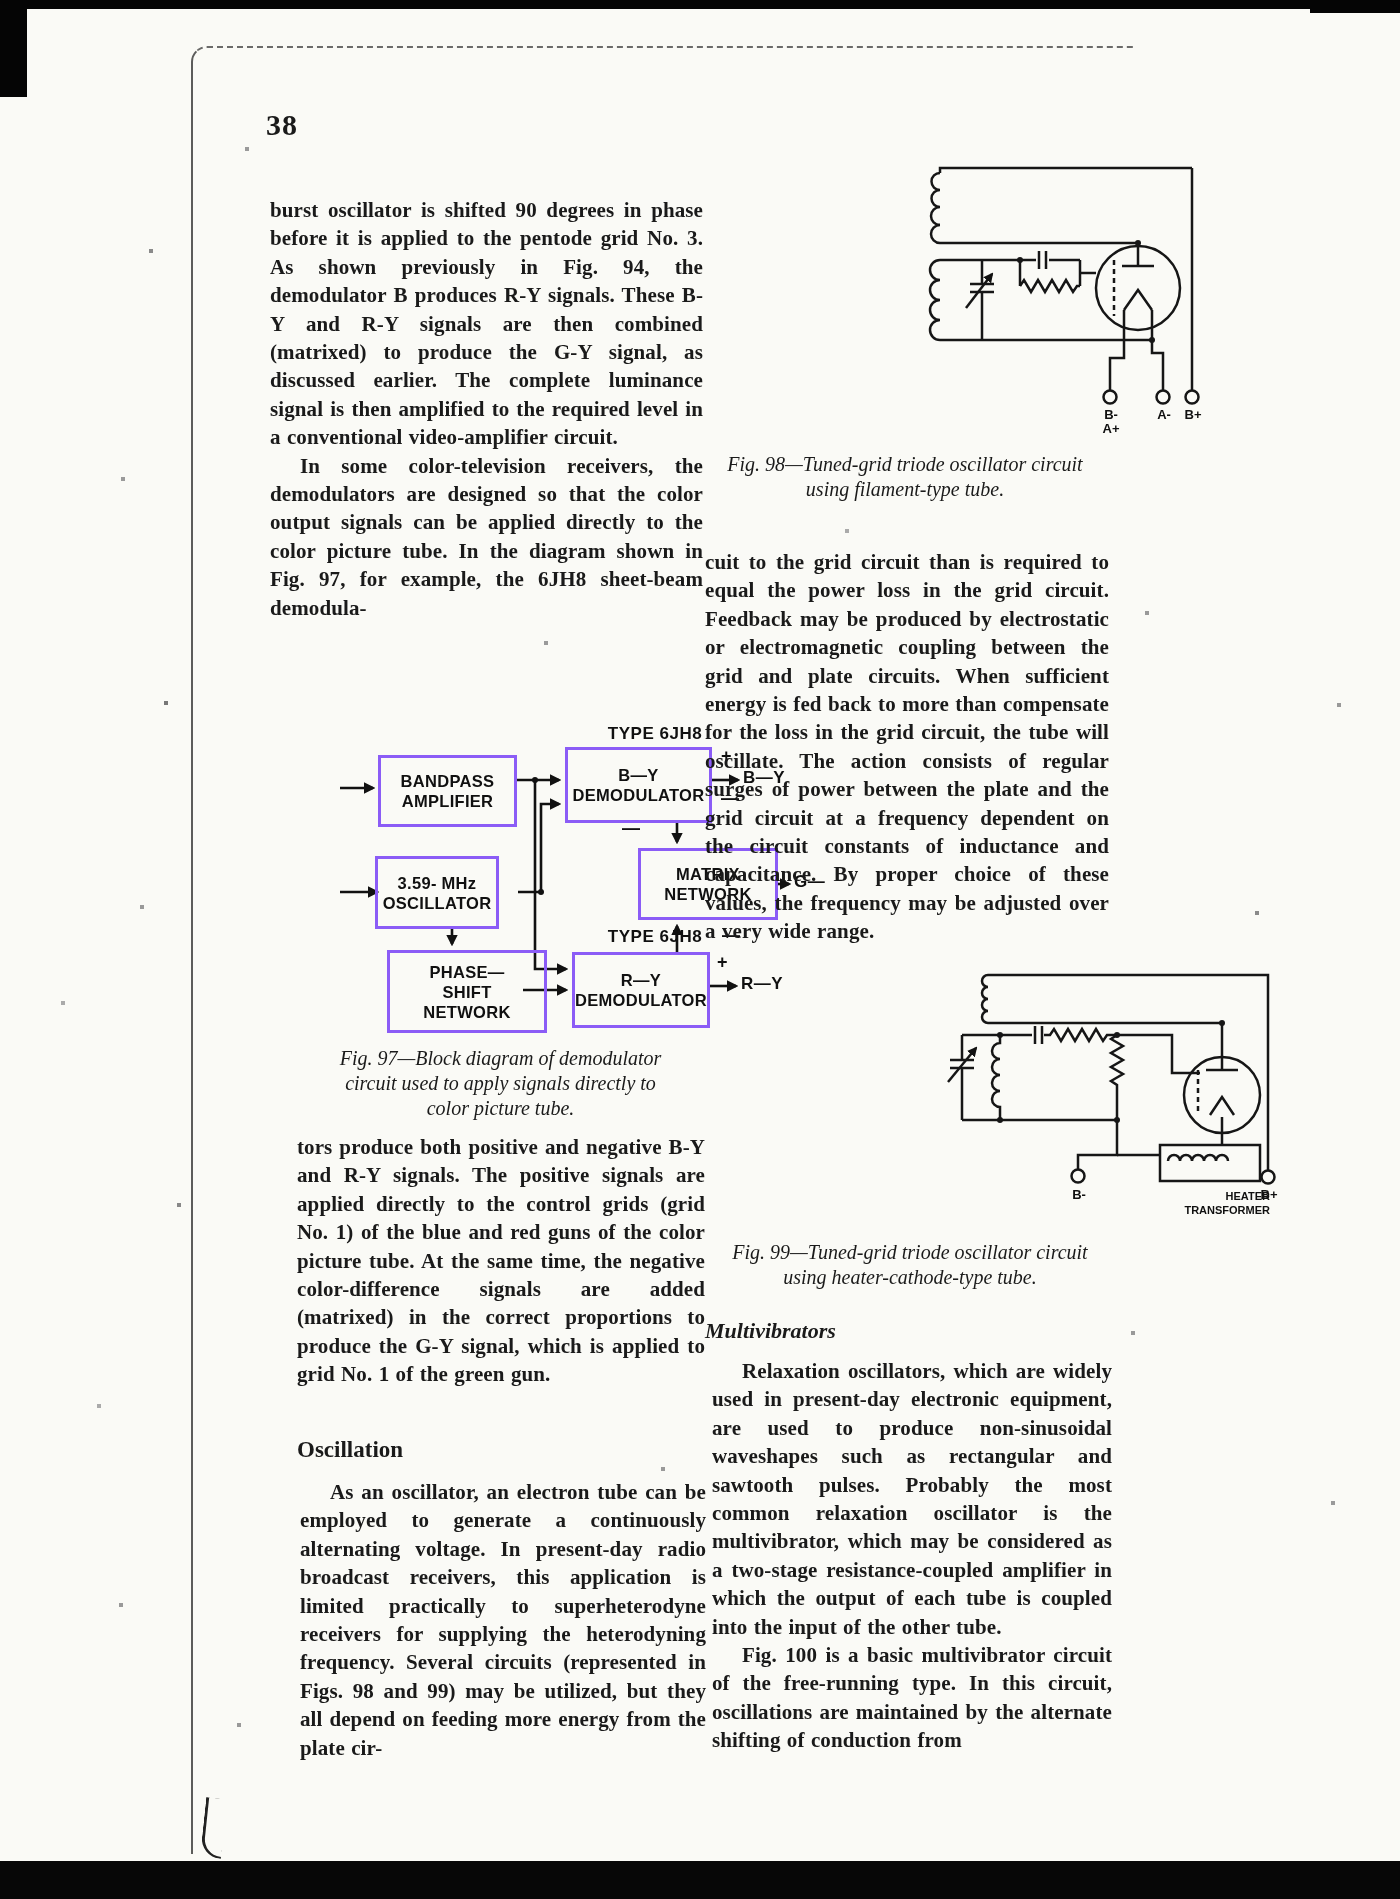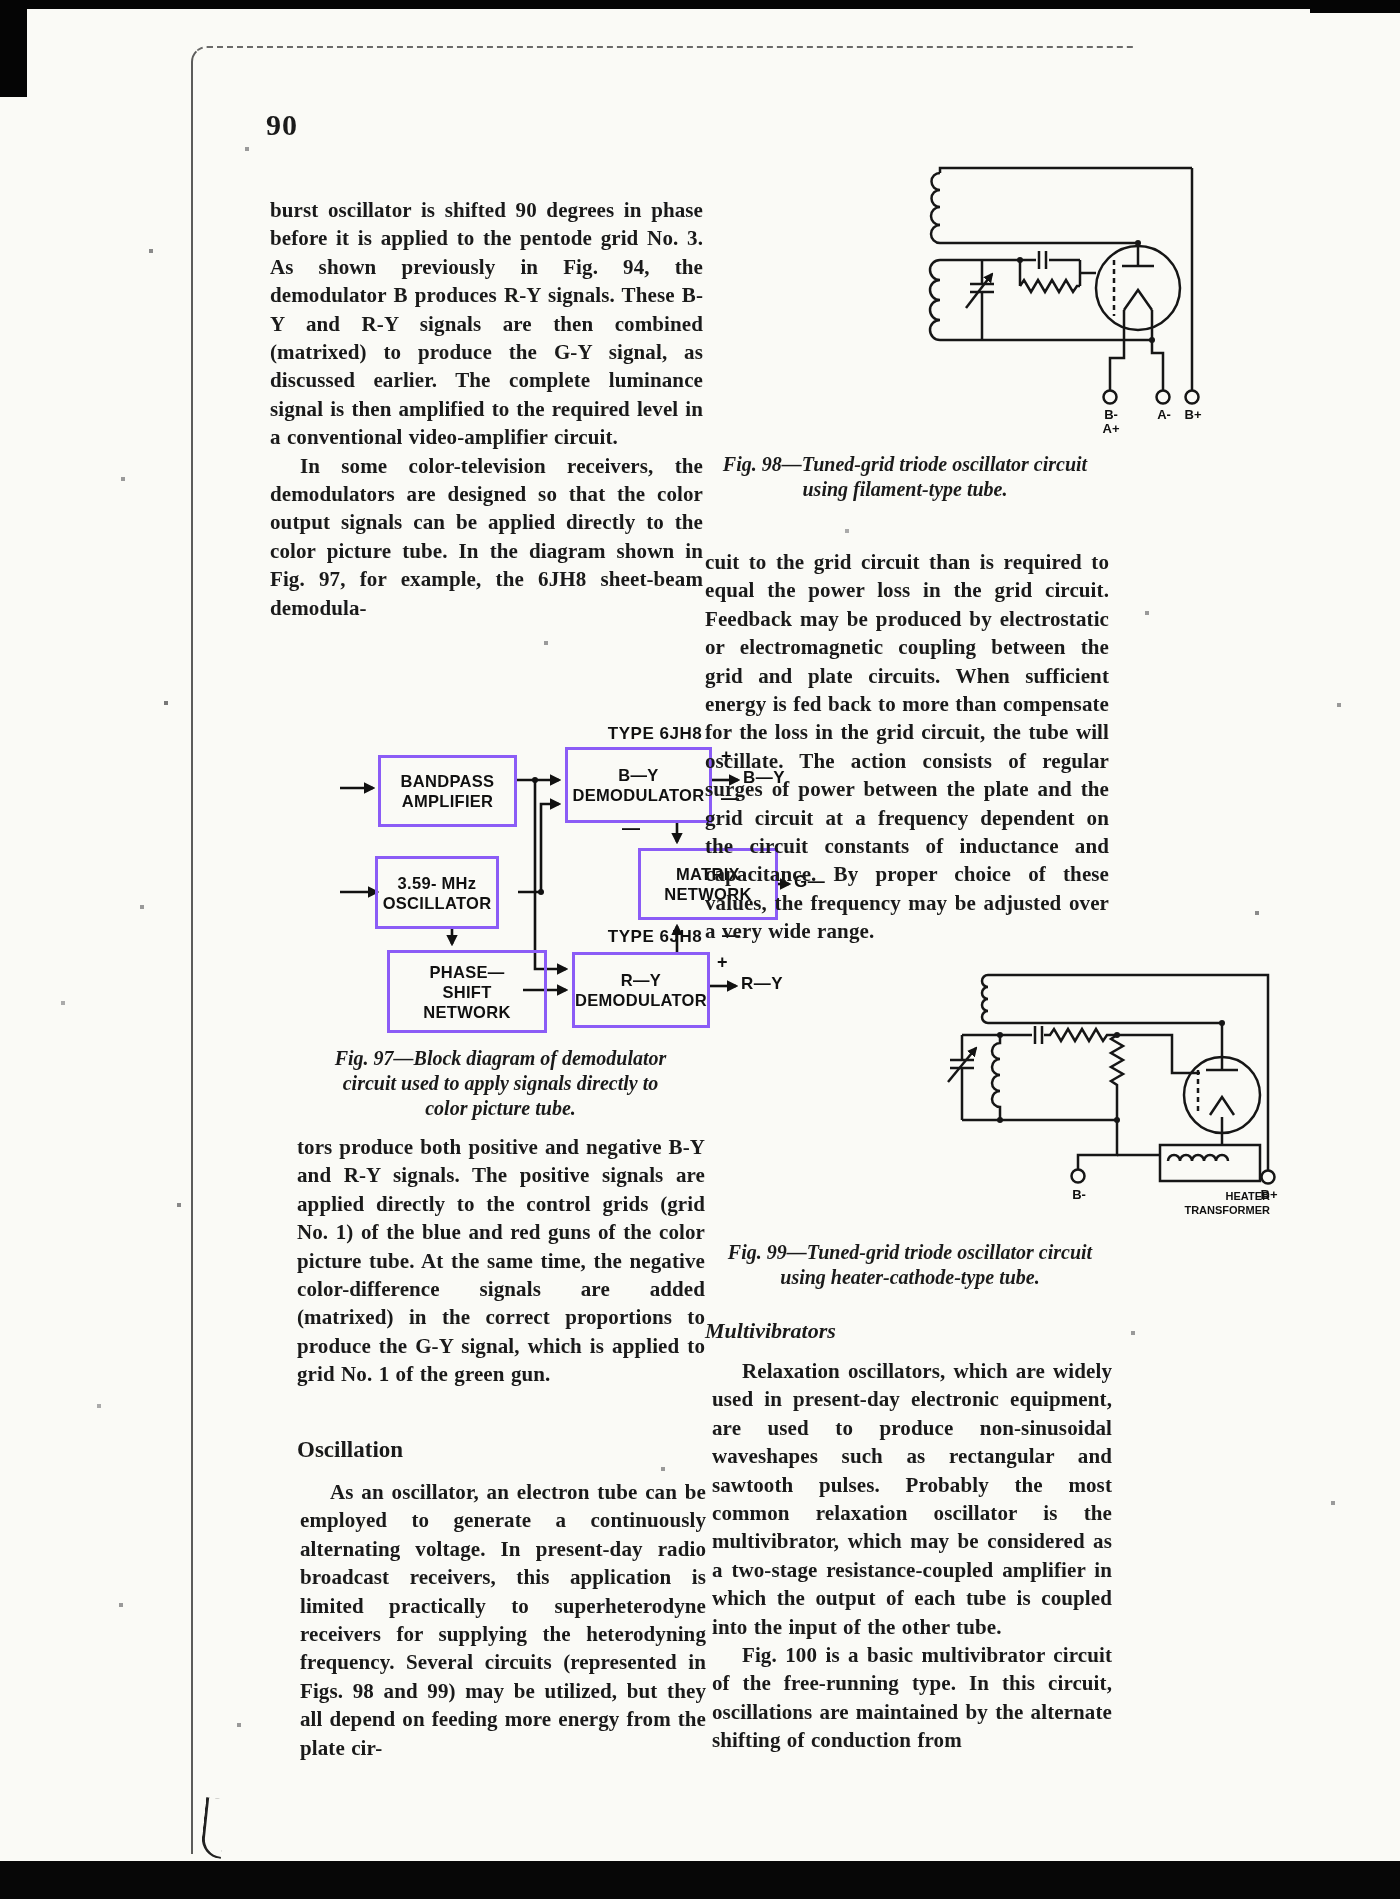--- a/index.html
+++ b/index.html
@@ -33,21 +33,21 @@
   .para{margin:0;}
   .indent{text-indent:30px;}
   .col-l1{left:270px;top:196px;width:433px;}
   .col-l2{left:297px;top:1133px;width:408px;}
   .col-l3{left:300px;top:1478px;width:406px;}
   .col-r1{left:705px;top:548px;width:404px;}
   .col-r2{left:712px;top:1357px;width:400px;}
   .heading{font-weight:bold;text-align:left;font-size:23px;}
   .heading-osc{left:297px;top:1437px;width:408px;}
   .heading-multi{left:705px;top:1318px;width:405px;font-style:italic;font-size:22px;}
-  .caption{font-style:italic;font-weight:bold;font-size:20px;line-height:25px;
+  .caption{font-style:italic;font-weight:normal;font-size:20px;line-height:25px;
       text-align:center;white-space:pre-line;}
   .cap98{left:690px;top:452px;width:430px;}
   .cap97{left:288px;top:1046px;width:425px;}
   .cap99{left:700px;top:1240px;width:420px;}
   
   .fig{position:absolute;}
   .fig svg{position:absolute;left:0;top:0;}
   .fig-box{position:absolute;box-sizing:border-box;border:3px solid #8b5cf6;display:flex;
       align-items:center;justify-content:center;text-align:center;white-space:pre-line;
       font:bold 16.5px/20px "Liberation Sans",sans-serif;letter-spacing:.3px;color:#101010;}
@@ -65,21 +65,21 @@
 <div id="page">
 
   <div class="abs bar-top"></div>
   <div class="abs bar-bottom"></div>
   <div class="abs corner-left"></div>
   <div class="abs corner-right"></div>
   <div class="abs frame-corner"></div>
   <div class="abs curl"></div>
   <div class="abs noise"></div>
 
-  <div class="abs page-number">90</div>
+  <div class="abs page-number">38</div>
 
   <div class="abs col col-l1">
     <p class="para">burst oscillator is shifted 90 degrees in phase before it is applied to the pentode grid No. 3. As shown previously in Fig. 94, the demodulator B produces R-Y signals. These B-Y and R-Y signals are then combined (matrixed) to produce the G-Y signal, as discussed earlier. The complete luminance signal is then amplified to the required level in a conventional video-amplifier circuit.</p>
     <p class="para indent">In some color-television receivers, the demodulators are designed so that the color output signals can be applied directly to the color picture tube. In the diagram shown in Fig. 97, for example, the 6JH8 sheet-beam demodula-</p>
   </div>
 
   <div class="fig" style="left:285px;top:722px;width:540px;height:315px;">
     <svg width="540" height="315" viewBox="0 0 540 315">
       <defs>
         <marker id="ah" viewBox="0 0 10 10" refX="8" refY="5" markerWidth="4.5" markerHeight="4.5" orient="auto">

